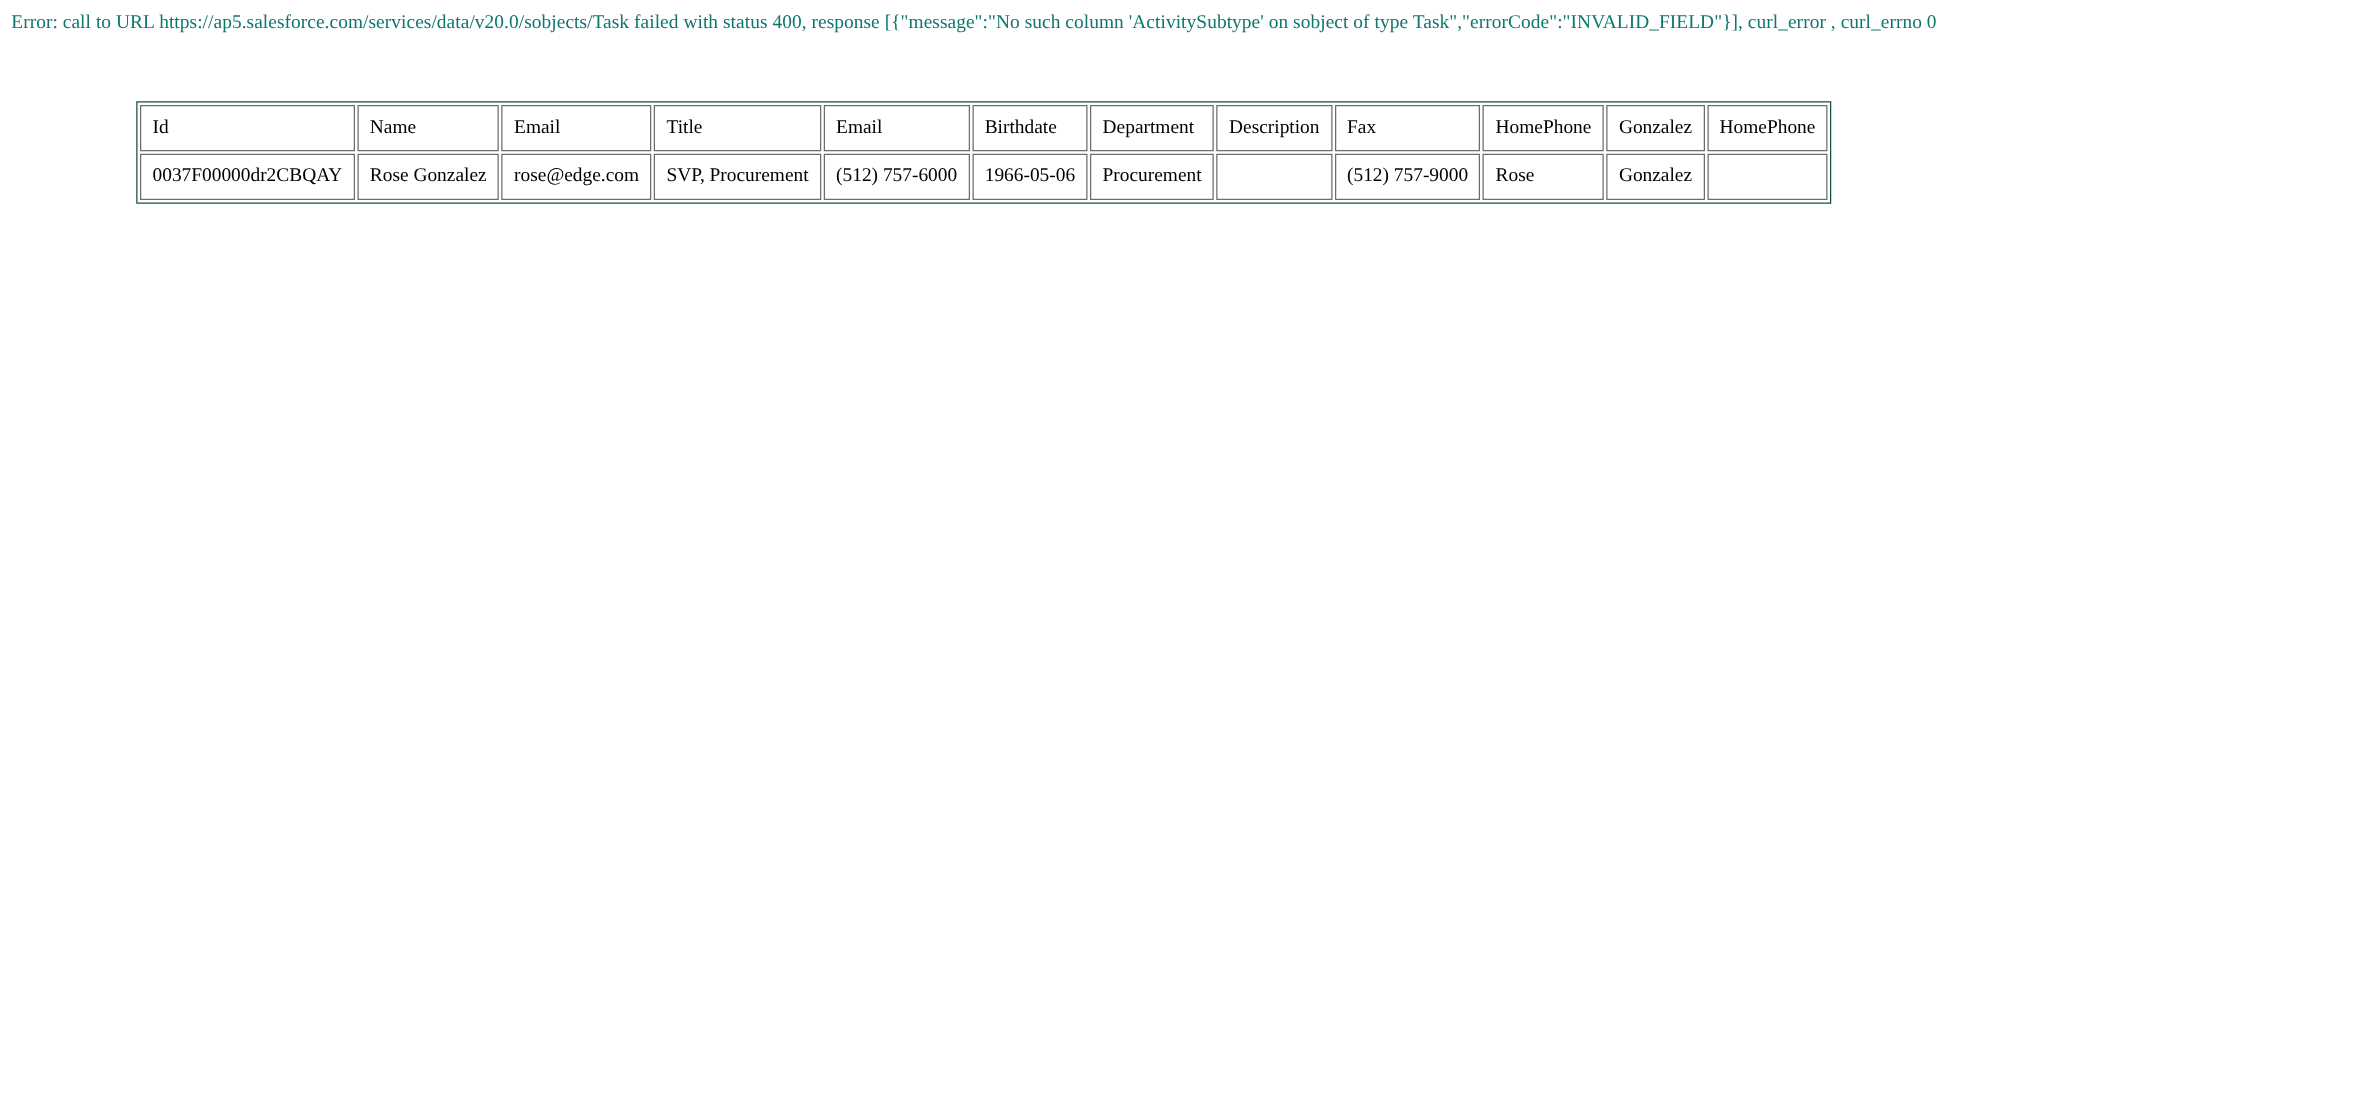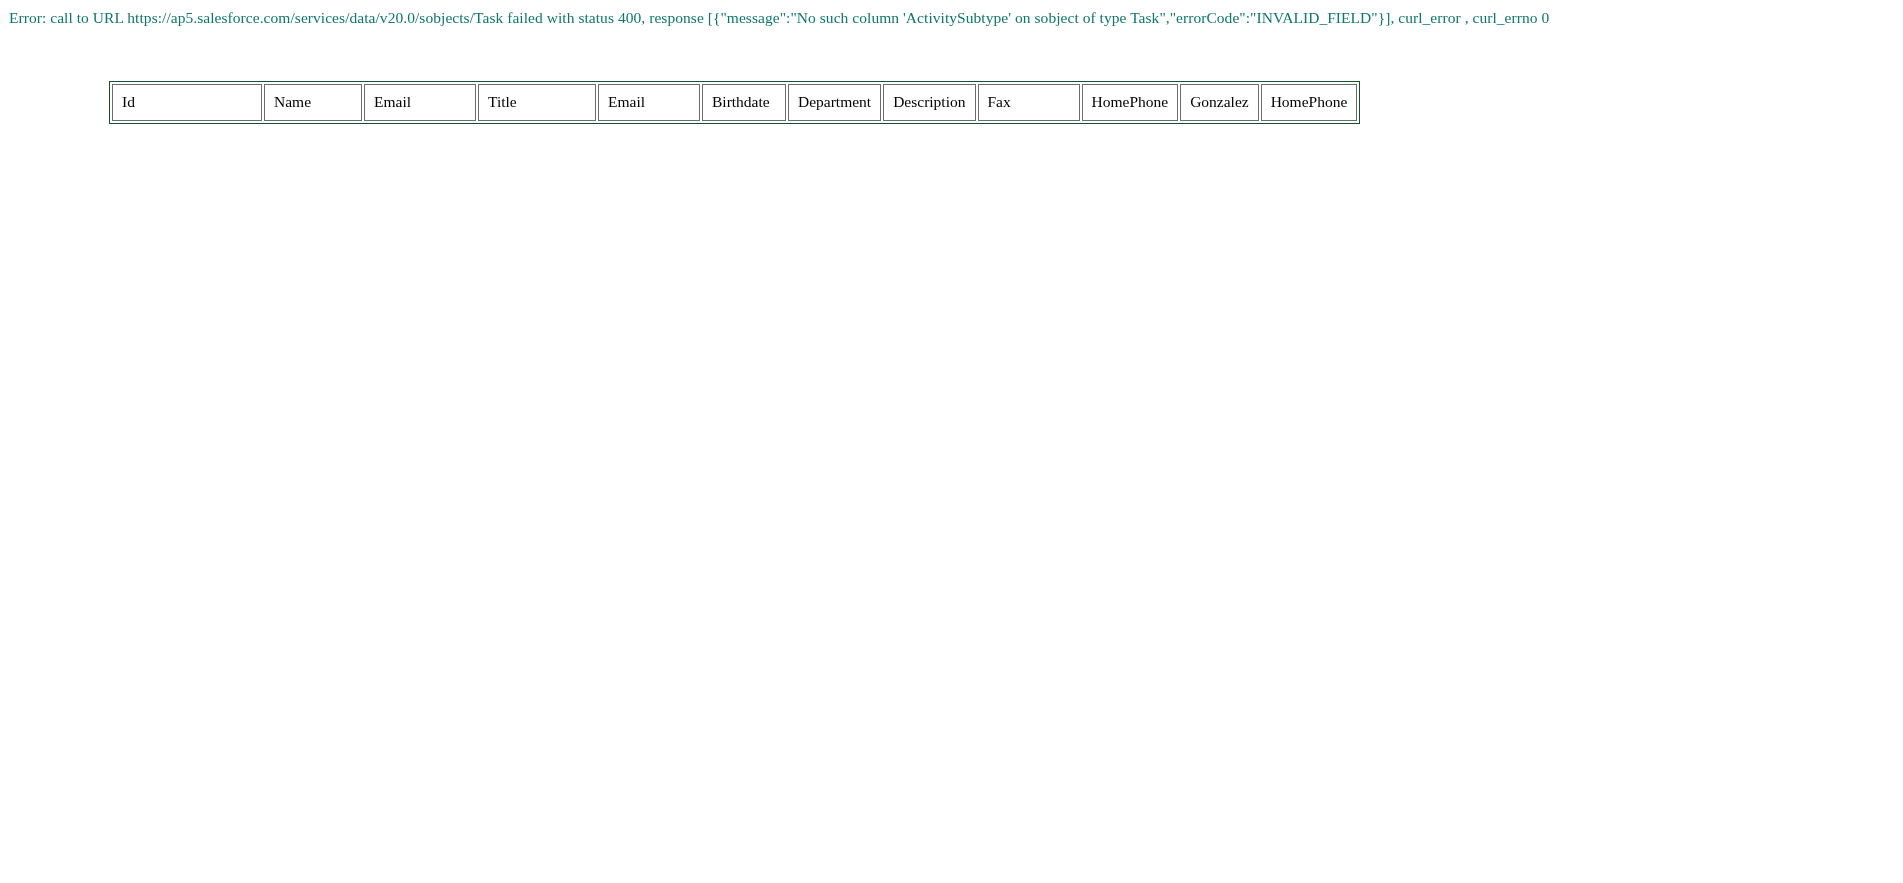--- a/index.html
+++ b/index.html
@@ -78,15 +78,29 @@
         <td class="col-title">Title</td>
         <td class="col-phone">Email</td>
         <td class="col-birthdate">Birthdate</td>
         <td class="col-department">Department</td>
         <td class="col-description">Description</td>
         <td class="col-fax">Fax</td>
         <td class="col-firstname">HomePhone</td>
         <td class="col-lastname">Gonzalez</td>
         <td class="col-homephone">HomePhone</td>
       </tr>
+      <tr class="data-row">
+        <td class="col-id">0037F00000dr2CBQAY</td>
+        <td class="col-name">Rose Gonzalez</td>
+        <td class="col-email">rose@edge.com</td>
+        <td class="col-title">SVP, Procurement</td>
+        <td class="col-phone">(512) 757-6000</td>
+        <td class="col-birthdate">1966-05-06</td>
+        <td class="col-department">Procurement</td>
+        <td class="col-description empty-cell"></td>
+        <td class="col-fax">(512) 757-9000</td>
+        <td class="col-firstname">Rose</td>
+        <td class="col-lastname">Gonzalez</td>
+        <td class="col-homephone empty-cell"></td>
+      </tr>
     </tbody>
   </table>
 </div>
 
 </body></html>

